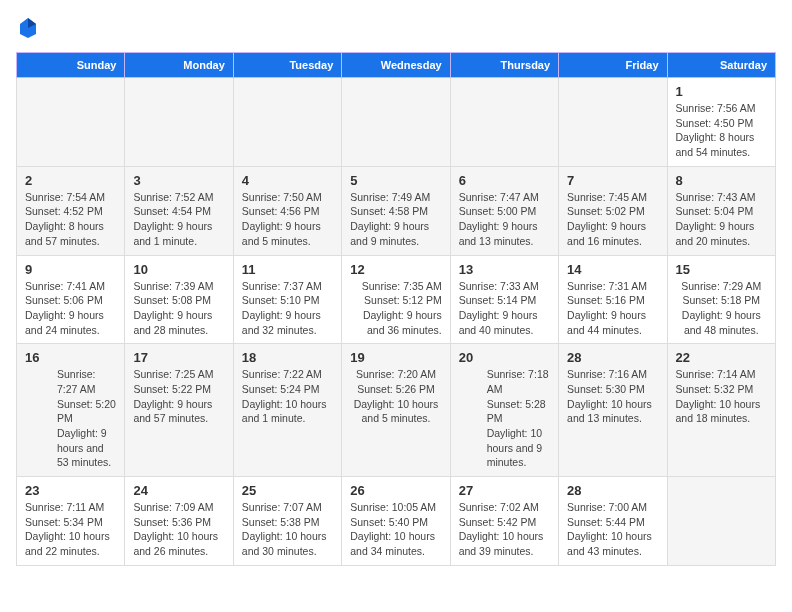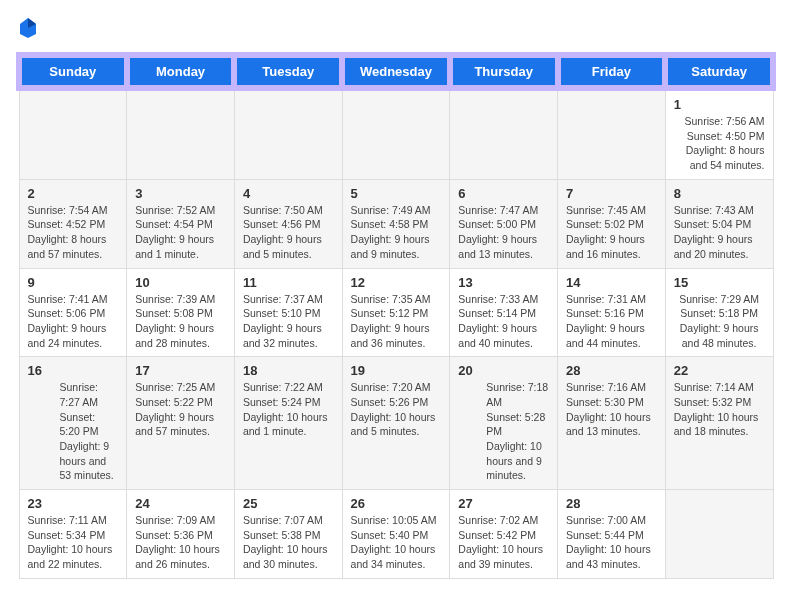--- a/index.html
+++ b/index.html
@@ -45,25 +45,25 @@
       color: #555;
     }
     .calendar {
       width: 100%;
       border-collapse: collapse;
       border: 1px solid #ccc;
     }
     .calendar th {
       background-color: #1a73e8;
       color: white;
-      text-align: center;
+      text-align: right;
       padding: 6px 8px;
-      font-size: 13px;
+      font-size: 11px;
       font-weight: bold;
-      border: 6px solid #c4b5fd;
+      border: 1px solid #c4b5fd;
     }
     .calendar td {
       vertical-align: top;
       padding: 6px 8px;
       border: 1px solid #ddd;
       width: calc(100% / 7);
       min-height: 80px;
       background: #fff;
     }
     .calendar tr:nth-child(even) td {
@@ -126,21 +126,21 @@
   <tbody id="calendar-body">
   <tr>
         <td class="empty-cell"></td>
         <td class="empty-cell"></td>
         <td class="empty-cell"></td>
         <td class="empty-cell"></td>
         <td class="empty-cell"></td>
         <td class="empty-cell"></td>
         <td>
           <span class="day-number">1</span>
-          <div class="day-info" style="white-space: pre-line; text-align: right;">Sunrise: 7:56 AM
+          <div class="day-info" style="white-space: pre-line;">Sunrise: 7:56 AM
 Sunset: 4:50 PM
 Daylight: 8 hours and 54 minutes.</div>
         </td>
       </tr>
       <tr>
         <td>
           <span class="day-number">2</span>
           <div class="day-info" style="white-space: pre-line;">Sunrise: 7:54 AM
 Sunset: 4:52 PM
 Daylight: 8 hours and 57 minutes.</div>
@@ -196,21 +196,21 @@
 Daylight: 9 hours and 28 minutes.</div>
         </td>
         <td>
           <span class="day-number">11</span>
           <div class="day-info" style="white-space: pre-line;">Sunrise: 7:37 AM
 Sunset: 5:10 PM
 Daylight: 9 hours and 32 minutes.</div>
         </td>
         <td>
           <span class="day-number">12</span>
-          <div class="day-info" style="white-space: pre-line;">Sunrise: 7:35 AM
+          <div class="day-info" style="white-space: pre-line; text-align: right;">Sunrise: 7:35 AM
 Sunset: 5:12 PM
 Daylight: 9 hours and 36 minutes.</div>
         </td>
         <td>
           <span class="day-number">13</span>
           <div class="day-info" style="white-space: pre-line;">Sunrise: 7:33 AM
 Sunset: 5:14 PM
 Daylight: 9 hours and 40 minutes.</div>
         </td>
         <td>
@@ -240,21 +240,21 @@
 Daylight: 9 hours and 57 minutes.</div>
         </td>
         <td>
           <span class="day-number">18</span>
           <div class="day-info" style="white-space: pre-line;">Sunrise: 7:22 AM
 Sunset: 5:24 PM
 Daylight: 10 hours and 1 minute.</div>
         </td>
         <td>
           <span class="day-number">19</span>
-          <div class="day-info" style="white-space: pre-line;">Sunrise: 7:20 AM
+          <div class="day-info" style="white-space: pre-line; text-align: center;">Sunrise: 7:20 AM
 Sunset: 5:26 PM
 Daylight: 10 hours and 5 minutes.</div>
         </td>
         <td>
           <span class="day-number">20</span>
           <div class="day-info" style="white-space: pre-line; margin-left: 28px;">Sunrise: 7:18 AM
 Sunset: 5:28 PM
 Daylight: 10 hours and 9 minutes.</div>
         </td>
         <td>

